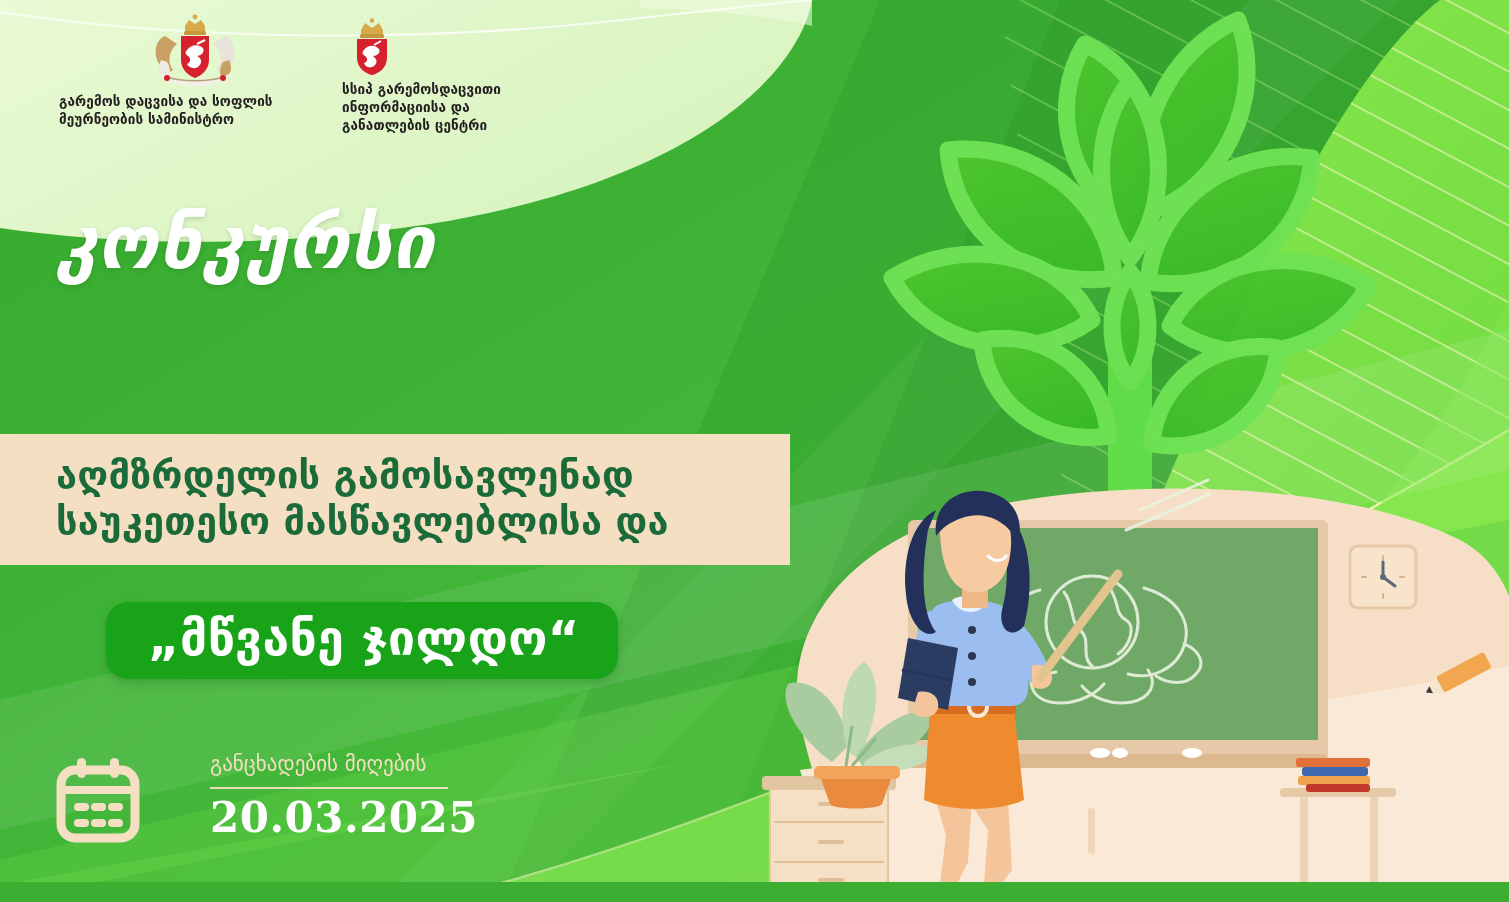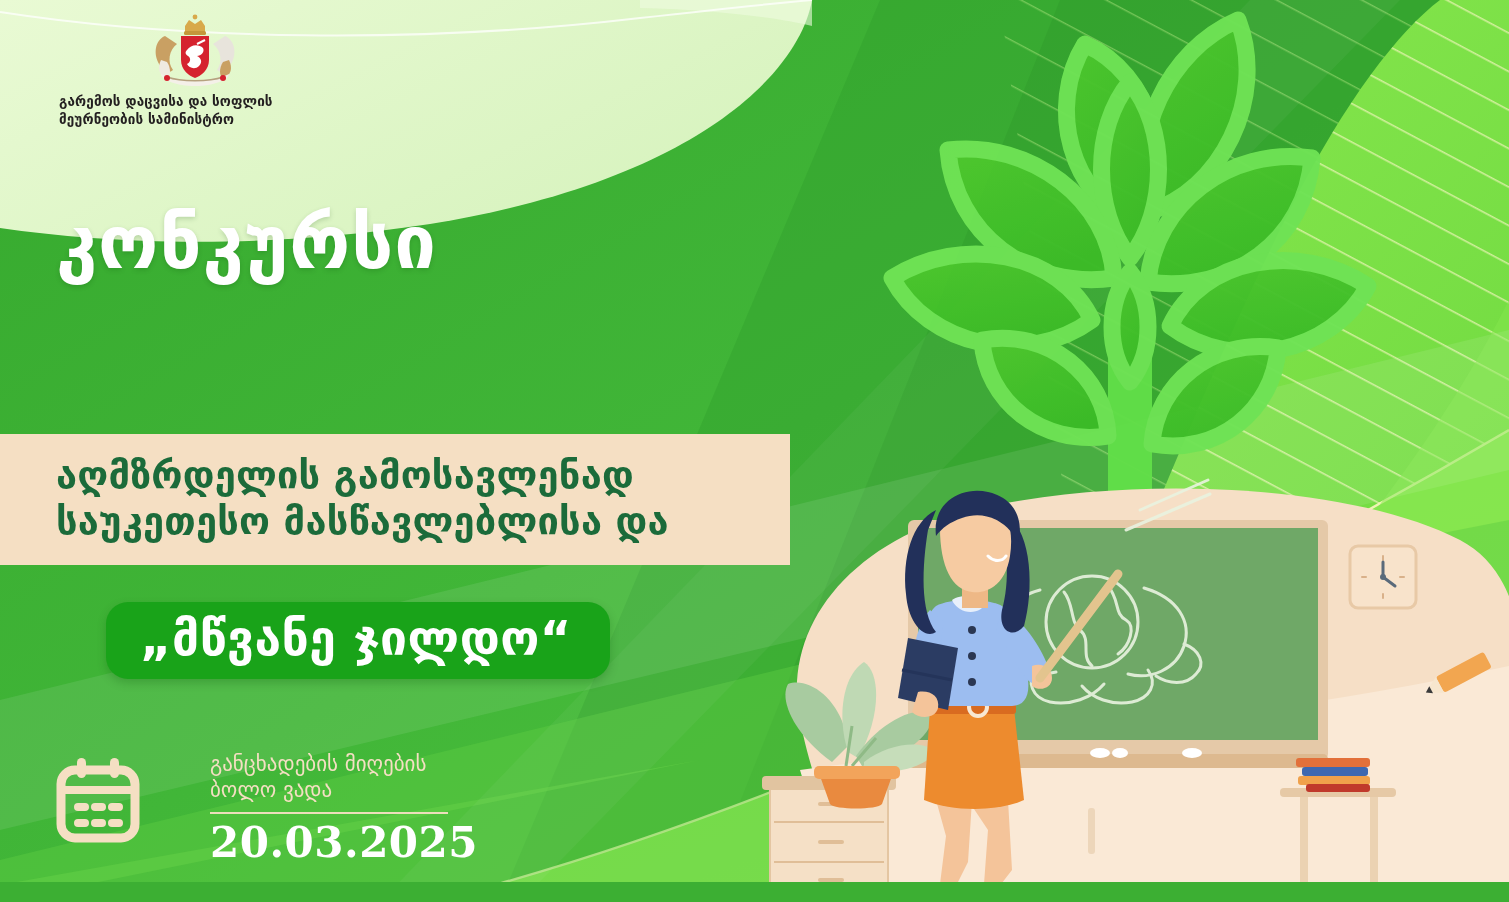--- a/index.html
+++ b/index.html
@@ -29,21 +29,21 @@
   .logo-text {
     font-size:13.5px; font-weight:bold; line-height:1.35;
     color:#231f20; letter-spacing:0.1px;
     font-family:"DejaVu Sans","Liberation Sans",sans-serif;
   }
   .logo-block.one .logo-text { text-align:left; padding-left:4px; }
   .logo-block.two .logo-text { text-align:left; padding-left:2px; }
 
   
   .headline {
-    position:absolute; left:56px; top:205px; z-index:6;
+    position:absolute; left:56px; top:205px; z-index:6;font-style:italic;
   }
   .headline h1 {
     font-size:74px; font-weight:bold; color:#ffffff;
     letter-spacing:1px; line-height:1.0;
     text-shadow:0 2px 5px rgba(0,60,0,.18);
   }
   .subhead {
     margin-top:16px;
     font-size:40px; color:#ffffff; line-height:1.18;
     font-weight:400; letter-spacing:0.2px;
@@ -67,20 +67,21 @@
   .pill {
     position:absolute; left:106px; top:602px;
     background:#19A319; border-radius:22px;
     padding:10px 38px 14px 34px; z-index:6;
     box-shadow:0 4px 10px rgba(0,70,0,.22);
   }
   .pill .txt {
     font-size:48px; font-weight:bold; color:#ffffff;
     letter-spacing:0.5px; line-height:1.1;
     white-space:nowrap;
+    margin-left:8px;
   }
 
   
   .deadline {
     position:absolute; left:52px; top:748px; z-index:6;
     display:flex; align-items:flex-start;gap:44px;
   }
   .deadline .cal-icon { margin-right:22px; margin-top:6px; }
   .deadline .dl-text { padding-top:4px; }
   .deadline .dl-label {
@@ -367,20 +368,39 @@
         <path d="M20,63 C34,68 62,68 76,63" stroke="#B5A27E" stroke-width="1.4" fill="none"></path>
         <circle cx="20" cy="64" r="3" fill="#D5222E"></circle>
         <circle cx="76" cy="64" r="3" fill="#D5222E"></circle>
       </svg>
       <div class="logo-text">
         <div>გარემოს დაცვისა და სოფლის</div>
         <div>მეურნეობის სამინისტრო</div>
       </div>
     </div>
 
+    <div class="logo-block two">
+      <svg class="logo-mark" width="48" height="58" viewBox="0 0 48 58">
+
+        <path d="M13,12 L17,5 L24,10 L31,5 L35,12 L35,17 L13,17 Z" fill="#D8A94A"></path>
+        <circle cx="24" cy="2.5" r="2.2" fill="#D8A94A"></circle>
+        <rect x="12" y="16" width="24" height="4" rx="1.5" fill="#C4973A"></rect>
+
+        <path d="M9,21 L39,21 L39,40 C39,50 30,56 24,57 C18,56 9,50 9,40 Z" fill="#D5222E"></path>
+
+        <path d="M16,32 C20,26 28,27 31,31 C33,35 29,38 25,38 C29,41 30,45 26,48
+                 C22,51 17,49 16,45 C20,44 20,40 17,38 C14,36 14,34 16,32 Z" fill="#FFFFFF"></path>
+        <path d="M26,27 L33,23" stroke="#FFFFFF" stroke-width="2"></path>
+      </svg>
+      <div class="logo-text">
+        <div>სსიპ გარემოსდაცვითი</div>
+        <div>ინფორმაციისა და</div>
+        <div>განათლების ცენტრი</div>
+      </div>
+    </div>
   </div>
 
   <div class="headline">
     <h1>კონკურსი</h1>
   </div>
 
   <div class="cream-banner">
     <span class="line">აღმზრდელის გამოსავლენად</span>
     <span class="line">საუკეთესო მასწავლებლისა და</span>
   </div>
@@ -400,20 +420,19 @@
         <rect x="39" y="49" width="15" height="8" rx="4"></rect>
         <rect x="56" y="49" width="15" height="8" rx="4"></rect>
         <rect x="22" y="65" width="15" height="8" rx="4"></rect>
         <rect x="39" y="65" width="15" height="8" rx="4"></rect>
         <rect x="56" y="65" width="15" height="8" rx="4"></rect>
       </g>
     </svg>
     <div class="dl-text">
       <div class="dl-label">
         <span>განცხადების მიღების</span>
-        <span>ბოლო ვადა</span>
       </div>
       <div class="dl-rule"></div>
       <div class="dl-date">20.03.2025</div>
     </div>
   </div>
 
 </div>
 
 </body></html>

